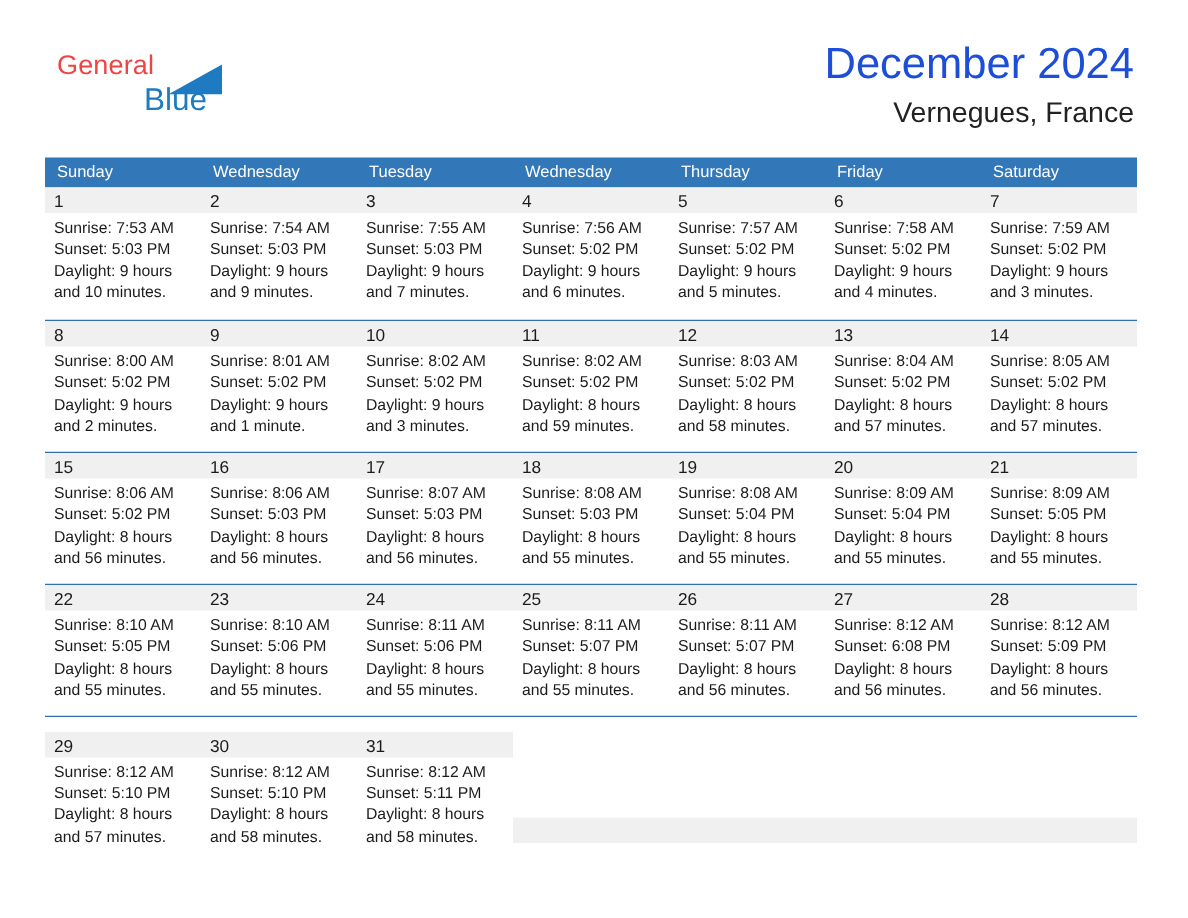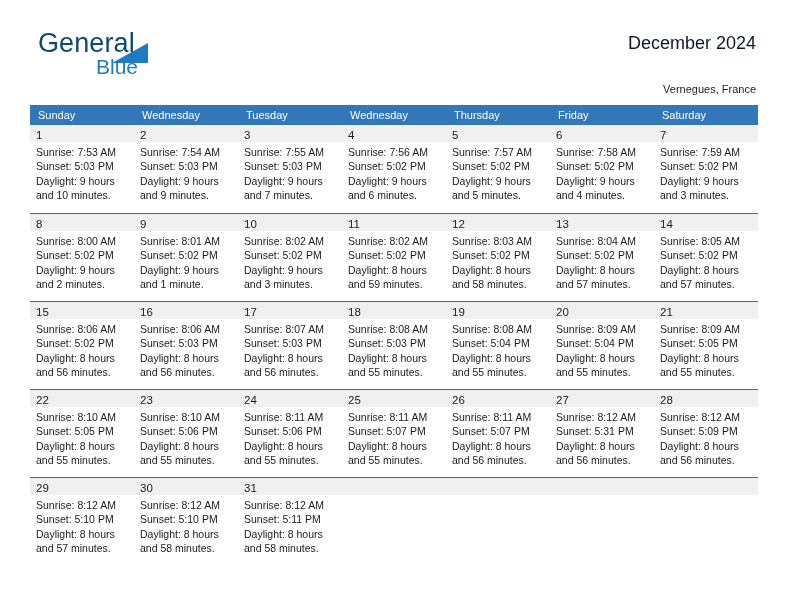--- a/index.html
+++ b/index.html
@@ -35,23 +35,23 @@
     position: absolute;
     left: 8px;
     top: 4px;
     width: 180px;
     height: 62px;
   }
   .brand-line1 {
     position: absolute;
     left: 0;
     top: 0;
-    font-size: 27px;
+    font-size: 18px;
     letter-spacing: 0.1px;
-    color: #0c4a6e;
+    color: #ef4444;
     line-height: 26px;
     white-space: nowrap;
   }
   .brand-line2 {
     position: absolute;
     left: 58px;
     top: 24px;
     font-size: 21px;
     color: #1f7bc1;
     line-height: 26px;
@@ -65,30 +65,30 @@
     height: 20px;
   }
 
   .title-block {
     position: absolute;
     right: 2px;
     top: 0;
     text-align: right;
   }
   .cal-title {
-    font-size: 18px;
-    color: #0f172a;
+    font-size: 29px;
+    color: #1d4ed8;
     line-height: 34px;
     white-space: nowrap;
   }
   .cal-subtitle {
-    font-size: 11px;
+    font-size: 19px;
     color: #222222;
     line-height: 22px;
-    margin-top: 18px;
+    margin-top: 5px;
     white-space: nowrap;
   }
 
   
   .calendar {
     position: absolute;
     left: 30px;
     top: 105px;
     width: 728px;
   }
@@ -113,20 +113,21 @@
     display: flex;
     border-top: 1.5px solid #2f6fad;
     height: 88px;
     box-sizing: border-box;
   }
   .week-row.first {
     border-top: none;
   }
   .week-row:last-child {
     border-bottom: none;
+    align-items: flex-end;
   }
 
   .day-cell {
     flex: 1 1 0;
     box-sizing: border-box;
     position: relative;
     background: #ffffff;
     overflow: hidden;
   }
 
@@ -488,21 +489,21 @@
           <div class="day-line">Daylight: 8 hours</div>
           <div class="day-line">and 56 minutes.</div>
         </div>
       </div>
       <div class="day-cell">
         <div class="day-number-band">
           <span class="day-number">27</span>
         </div>
         <div class="day-body">
           <div class="day-line">Sunrise: 8:12 AM</div>
-          <div class="day-line">Sunset: 5:31 PM</div>
+          <div class="day-line">Sunset: 6:08 PM</div>
           <div class="day-line">Daylight: 8 hours</div>
           <div class="day-line">and 56 minutes.</div>
         </div>
       </div>
       <div class="day-cell">
         <div class="day-number-band">
           <span class="day-number">28</span>
         </div>
         <div class="day-body">
           <div class="day-line">Sunrise: 8:12 AM</div>

